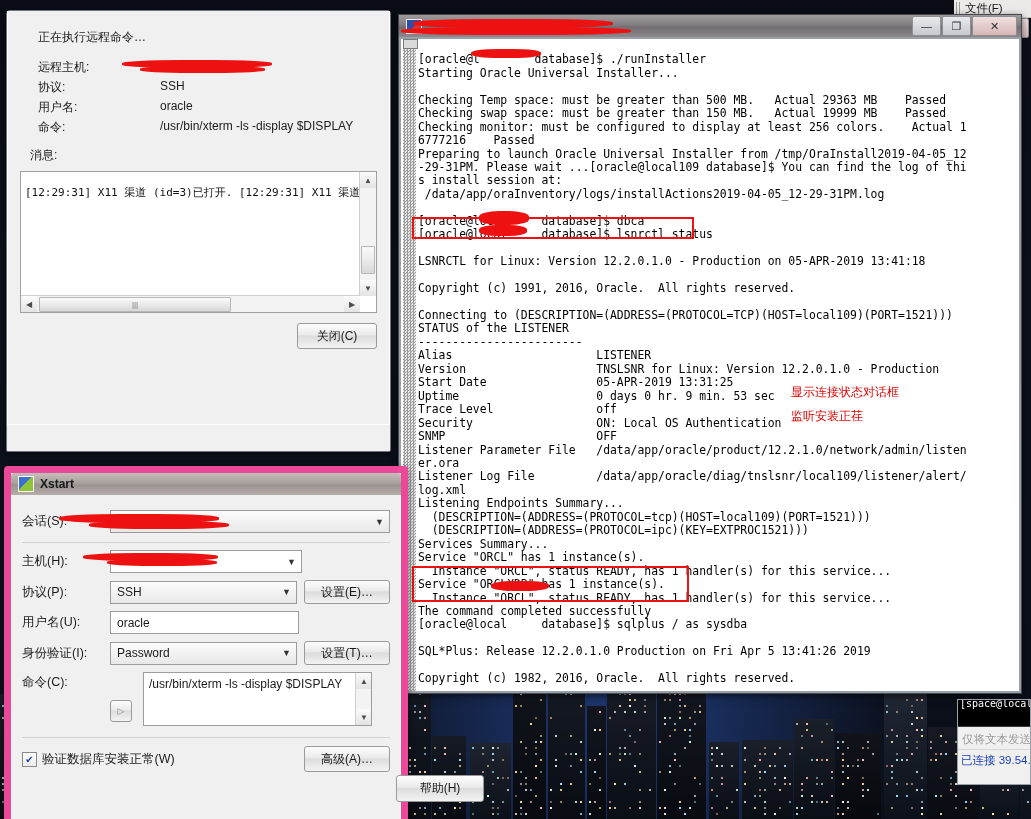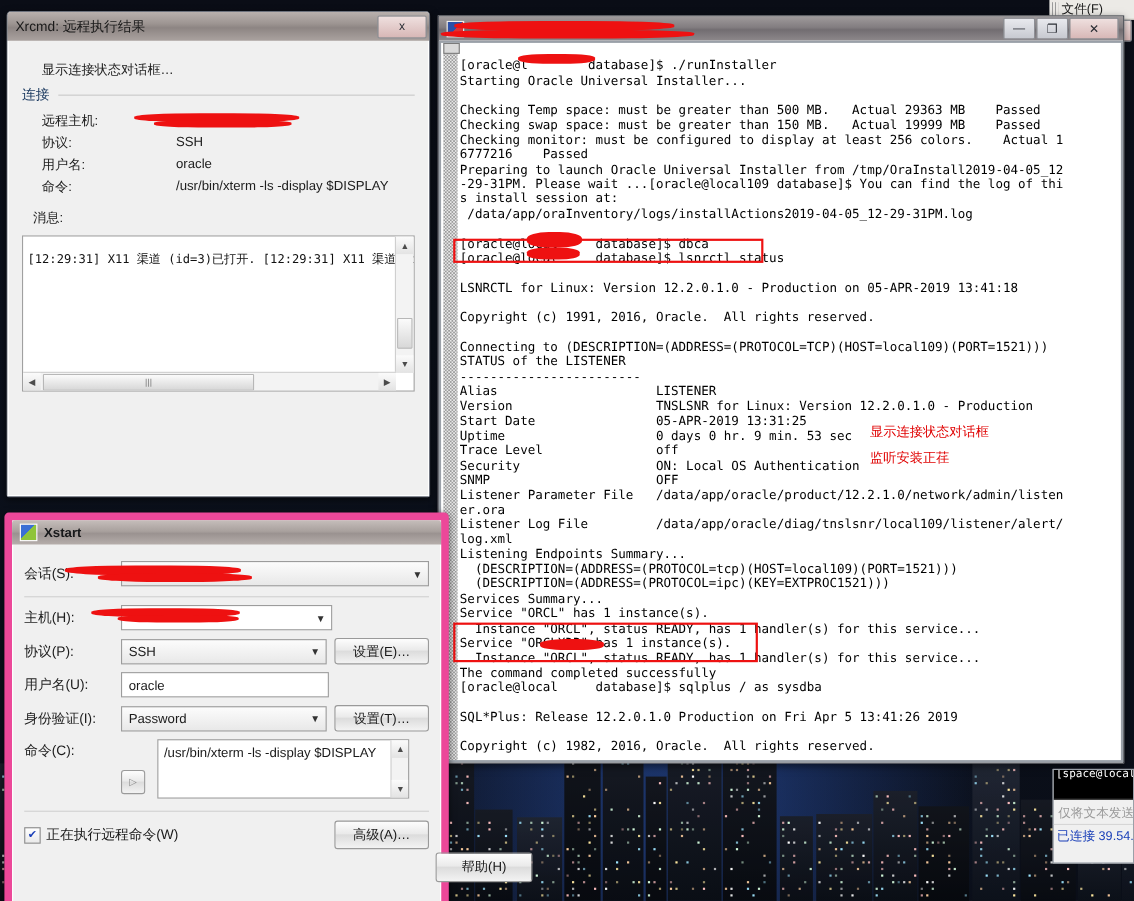--- a/index.html
+++ b/index.html
@@ -1075,35 +1075,27 @@
     <div class="hlbox" style="left:11px;top:527px;width:273px;height:32px;"></div>
 
     <div class="redsmear" style="left:70px;top:10px;width:70px;height:9px;"></div>
     <div class="redsmear" style="left:78px;top:172px;width:50px;height:14px;"></div>
     <div class="redsmear" style="left:78px;top:186px;width:48px;height:11px;"></div>
     <div class="redsmear" style="left:90px;top:542px;width:58px;height:10px;"></div>
   </div>
 </div>
 
 <div class="window" id="xrcmd">
-  <div class="titlebar">
-    <div class="title-txt">Xrcmd: 远程执行结果</div>
-    <div class="wbtn close" style="margin-left:auto;height:19px;">x</div>
-  </div>
   <div class="body">
 
     <div class="grp">
-      <div class="grp-body">显示连接状态对话框…</div>
+      <div class="grp-body">正在执行远程命令…</div>
     </div>
 
     <div class="grp">
-      <div class="grp-hdr">
-        <span>连接</span>
-        <span class="rule"></span>
-      </div>
       <div class="grp-body" style="padding-top:4px">
         <div class="kv">
           <span class="k">远程主机:</span>
           <span class="v" style="position:relative;width:190px;">
             <span class="redsmear" style="position:absolute;left:0;top:1px;width:150px;height:8px;"></span>
             <span class="redsmear" style="position:absolute;left:18px;top:7px;width:125px;height:7px;"></span>
           </span>
         </div>
         <div class="kv">
           <span class="k">协议:</span>
@@ -1137,20 +1129,23 @@
           <div class="sbtn" style="position:absolute;bottom:0;">▼</div>
         </div>
         <div class="hscroll">
           <div class="sbtn" style="position:absolute;left:0;">◀</div>
           <div class="sthumb" style="position:absolute;left:18px;top:1px;width:190px;height:13px;display:flex;align-items:center;justify-content:center;font-size:8px;color:#777;">|||</div>
           <div class="sbtn" style="position:absolute;right:0;">▶</div>
         </div>
       </div>
     </div>
 
+    <div style="display:flex;justify-content:flex-end;margin-top:10px;">
+      <div class="btn" style="width:78px;height:24px;">关闭(C)</div>
+    </div>
   </div>
 </div>
 
 <div class="window" id="xstart">
   <div class="titlebar">
     <div class="appicon" style="background:linear-gradient(135deg,#3b6fd4 45%,#8fc43a 45%);border:1px solid #fff;"></div>
     <div class="title-txt" style="font-weight:bold;">Xstart</div>
   </div>
   <div class="body">
 
@@ -1222,21 +1217,21 @@
           </div>
         </div>
       </div>
     </div>
 
     <div class="sep" style="margin-top:11px;"></div>
 
     <div style="display:flex;align-items:center;margin-top:8px;">
       <div style="display:flex;align-items:center;font-size:12.5px;color:#1a1a1a;">
         <span class="chk">✔</span>
-        <span>正在执行远程命令(W)</span>
+        <span>验证数据库安装正常(W)</span>
       </div>
       <div class="btn" style="width:84px;height:24px;margin-left:auto;">高级(A)…</div>
     </div>
   </div>
 </div>
 
 <div class="btn" style="position:absolute;left:396px;top:775px;width:86px;height:25px;">帮助(H)</div>
 
 <div id="xpanel">
   <div class="blackbar">

